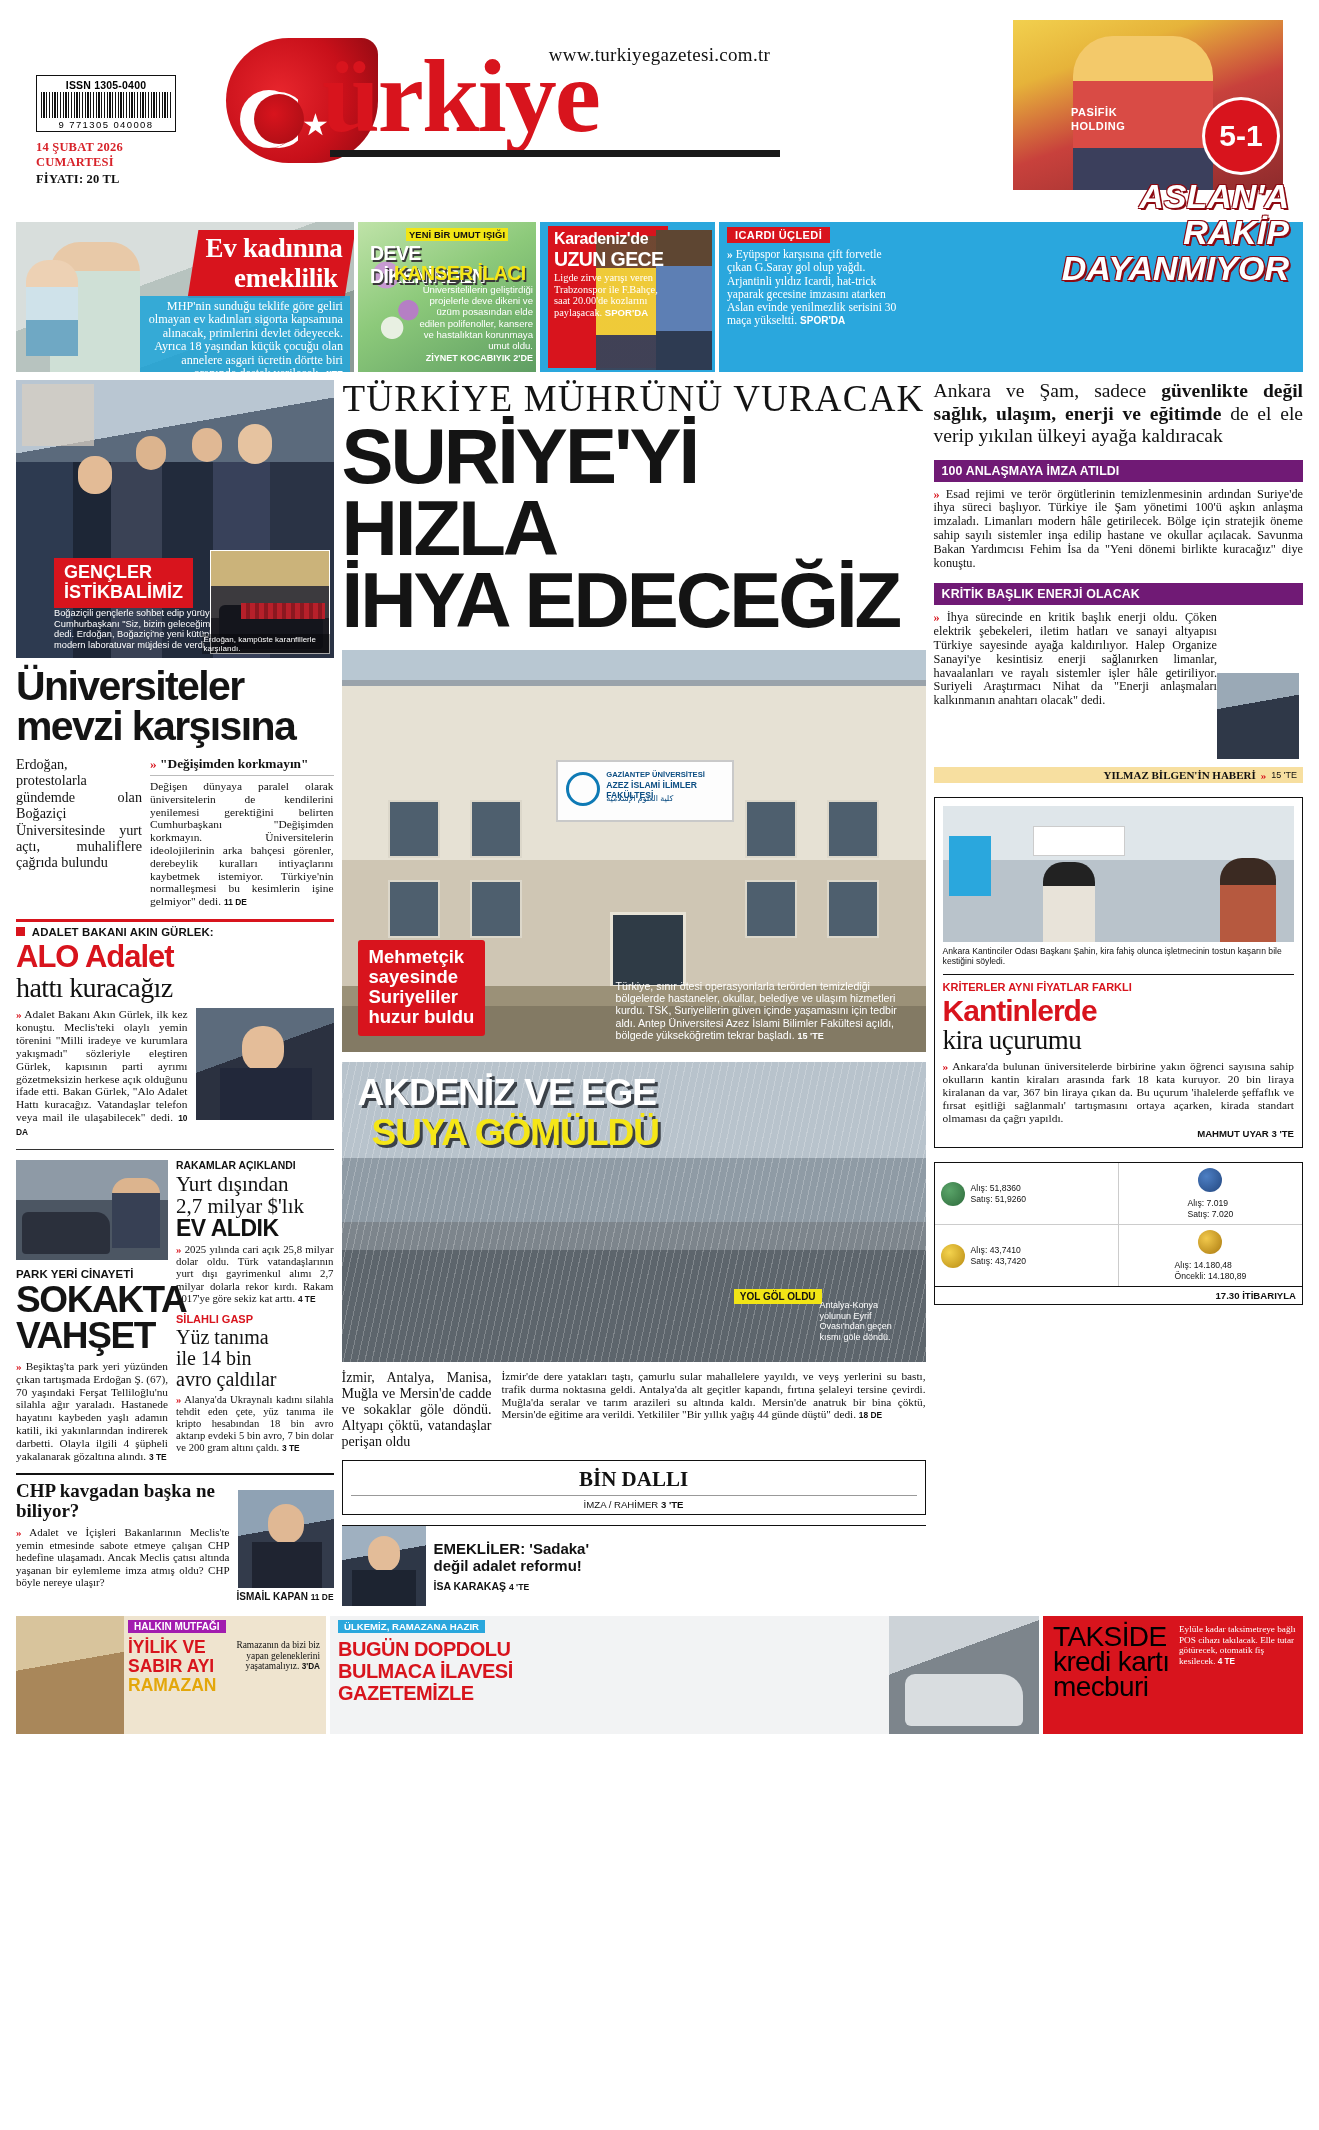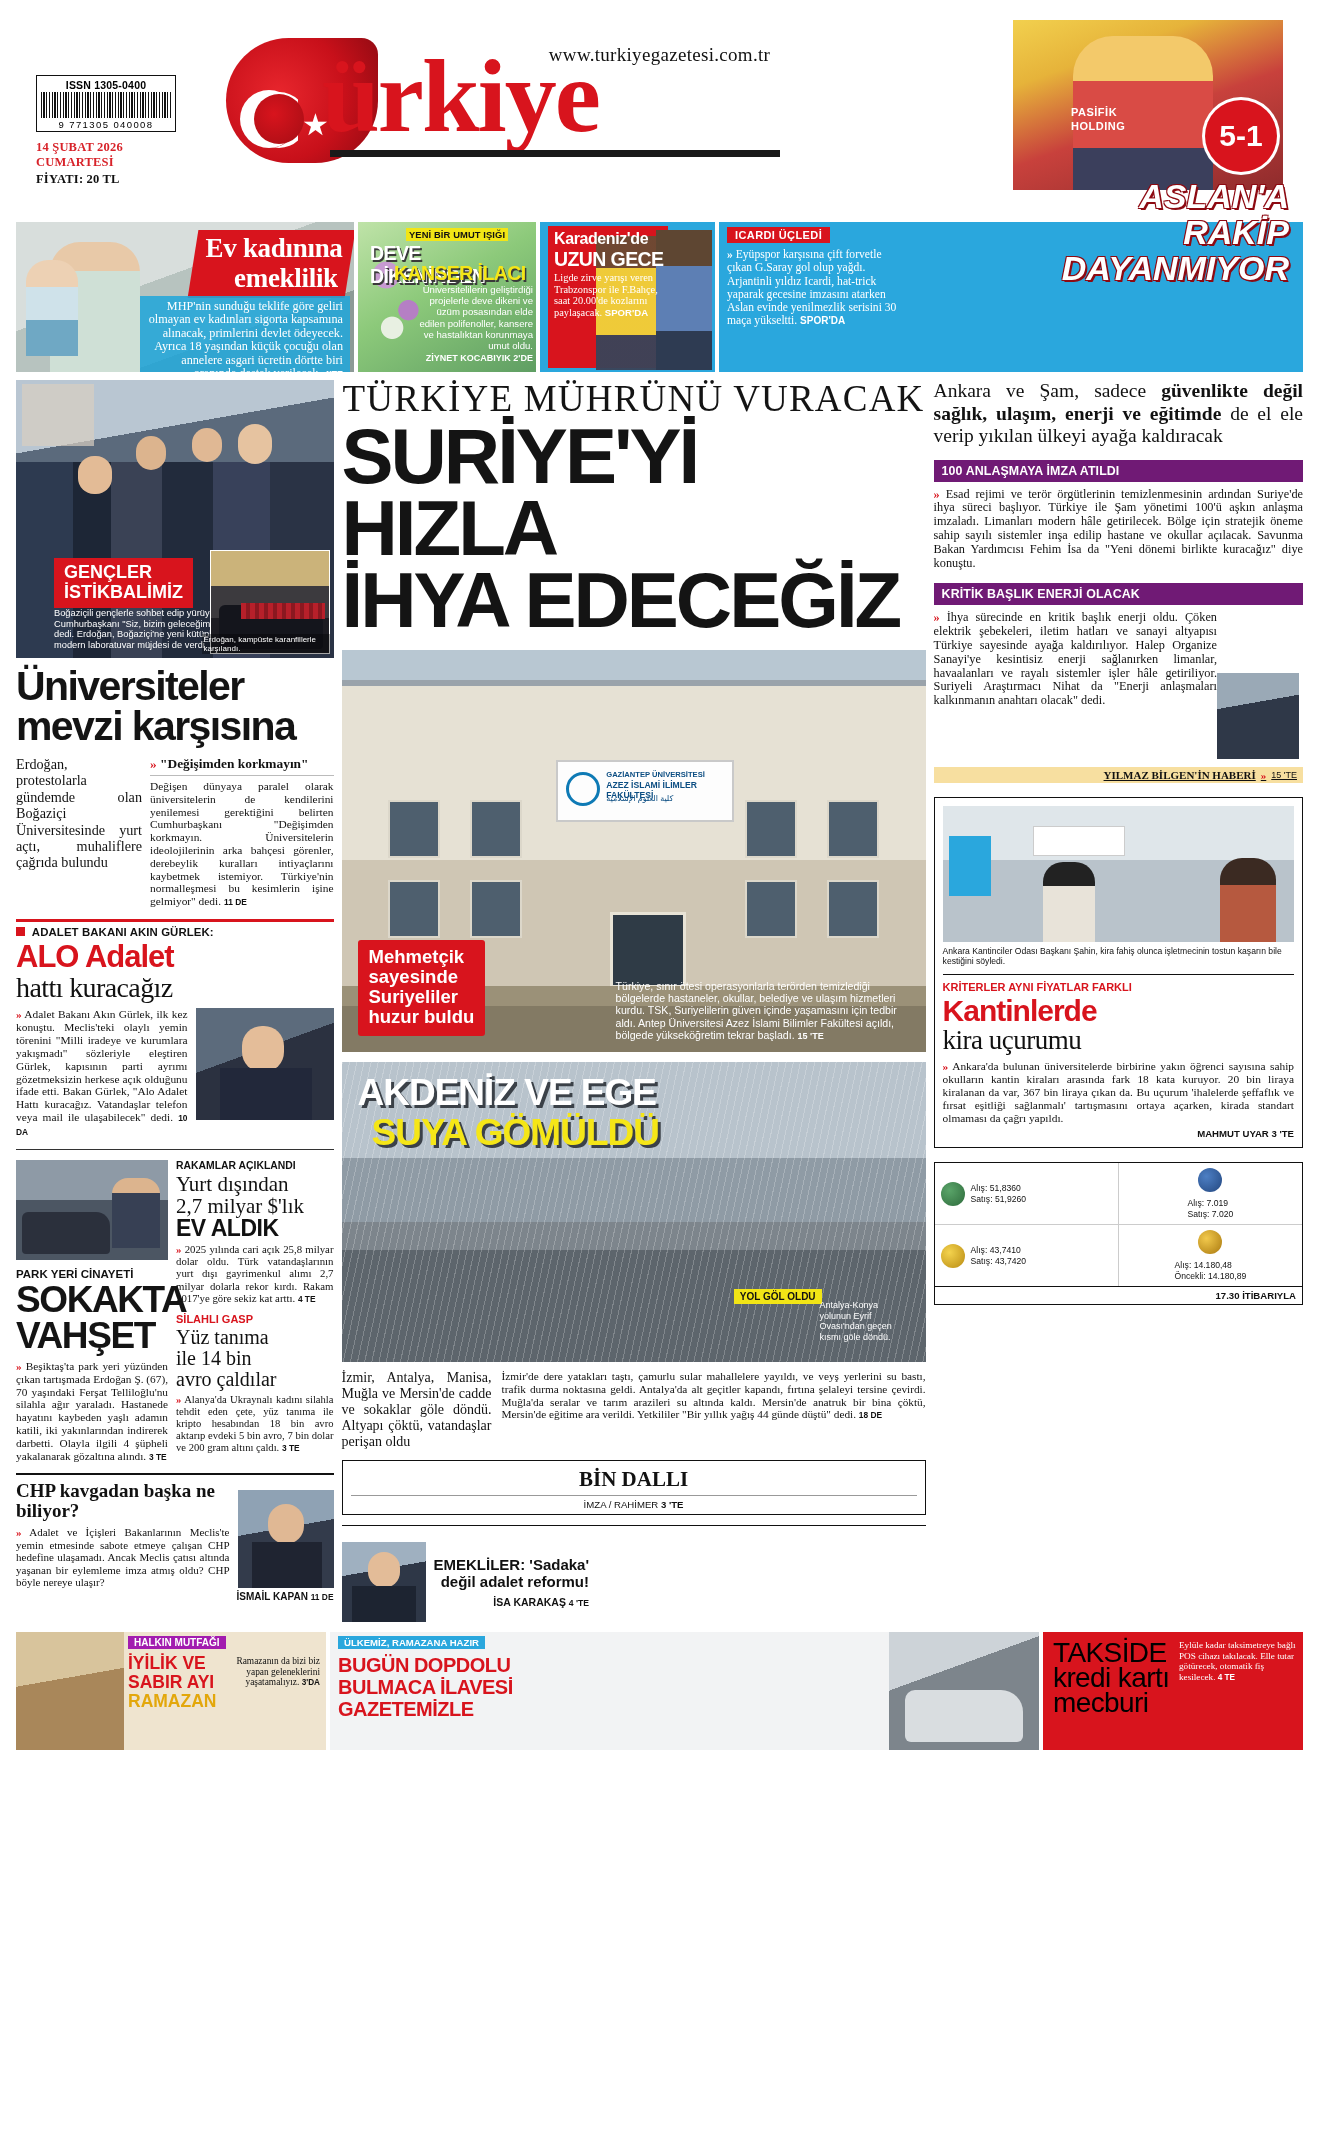--- a/index.html
+++ b/index.html
@@ -315,41 +315,41 @@
   .ak-body { flex:1; font-family:"Liberation Serif",serif; font-size: 11.3px; line-height: 12.8px;
      text-align: justify; color:#111;}
   .ak-body .pg { font-family:"Liberation Sans",sans-serif; font-weight:bold; font-size: 8.4px;}
 
   .bin-dalli { border: 1.6px solid #111; margin-top: 10px; padding: 6px 8px 4px; }
   .bin-dalli .t { font-family:"Liberation Serif",serif; font-weight:bold; font-size: 21px; text-align:center; color:#111;}
   .bin-dalli .s { font-family:"Liberation Sans",sans-serif; font-size: 9.6px; text-align:center; color:#111; margin-top:3px;
      border-top: 1px solid #999; padding-top:3px; }
   .bin-dalli .s .pg { font-weight:bold; }
 
-  .emek-row { display:flex; gap: 8px; margin-top: 10px; align-items:center; border-top: 1.4px solid #111; padding-top: 16px; text-align: right;}
+  .emek-row { display:flex; gap: 8px; margin-top: 10px; align-items:center; border-top: 1.4px solid #111; padding-top: 0;}
   .emek-photo { width: 84px; height: 80px; background: linear-gradient(170deg,#9fb0c0 0 36%, #2e3747 36% 100%);
      position:relative; overflow:hidden; flex: none;}
   .emek-photo .h { position:absolute; left: 26px; top: 10px; width: 32px; height: 36px; background:#e3bc98; border-radius:16px;}
   .emek-photo .b { position:absolute; left: 10px; top: 44px; width: 64px; height: 38px; background:#1d2431;}
   .emek-txt .t1 { font-family:"Liberation Sans",sans-serif; font-weight:bold; font-size: 15px; color:#111; line-height:17px;}
   .emek-txt .t2 { font-family:"Liberation Sans",sans-serif; font-weight:bold; font-size: 15px; color:#111; line-height:17px;}
   .emek-txt .by { font-family:"Liberation Sans",sans-serif; font-weight:bold; font-size: 10.5px; color:#111; margin-top: 6px;}
   .emek-txt .by .pg { font-size: 8.6px; }
 
   
   .right-lead { font-family:"Liberation Serif",serif; font-size: 19.5px; line-height: 22.5px; color:#111;
      text-align: justify; }
   .right-lead b { font-weight: bold; }
   .r-bar { background: #701a75; color:#fff; font-family:"Liberation Sans",sans-serif; font-weight:bold;
      font-size: 12.4px; padding: 4px 8px; margin-top: 12px; letter-spacing:.1px;}
   .r-body { font-family:"Liberation Serif",serif; font-size: 12.3px; line-height: 13.9px;
      text-align: justify; margin-top: 6px; color:#111;}
   .r-body .chev { color:#d8141d; font-weight:bold; }
   .r-source { background:#f7dfa0; display:flex; justify-content:flex-end; align-items:center; gap:5px;
-     font-family:"Liberation Serif",serif; font-weight:bold; font-size: 11px; padding: 2px 6px; margin-top: 6px; color:#111;text-decoration:underline;}
+     font-family:"Liberation Serif",serif; font-weight:bold; font-size: 11px; padding: 2px 6px; margin-top: 6px; color:#111;}
   .r-source .chev { color:#d8141d; }
   .r-source .pg { font-family:"Liberation Sans",sans-serif; font-weight: normal; font-size: 9px;}
   .r-photo-small { position:absolute; right: 4px; bottom: 2px; width: 82px; height: 86px;
      background: linear-gradient(170deg,#9aa9b6 0 36%, #2f3848 36% 100%);}
 
   .kantin-box { border: 1.6px solid #111; margin-top: 14px; padding: 8px; }
   .kantin-photo { width: 100%; height: 136px; position:relative; overflow:hidden;
      background: linear-gradient(180deg,#dfe6ea 0 40%, #b9c3cb 40% 100%);}
   .kantin-photo .sh { position:absolute; left: 6px; top: 30px; width: 42px; height: 60px; background:#2aa7dd;}
   .kantin-photo .menu { position:absolute; left: 90px; top: 20px; width: 92px; height: 30px; background:#fff; border:1px solid #ccc;}

